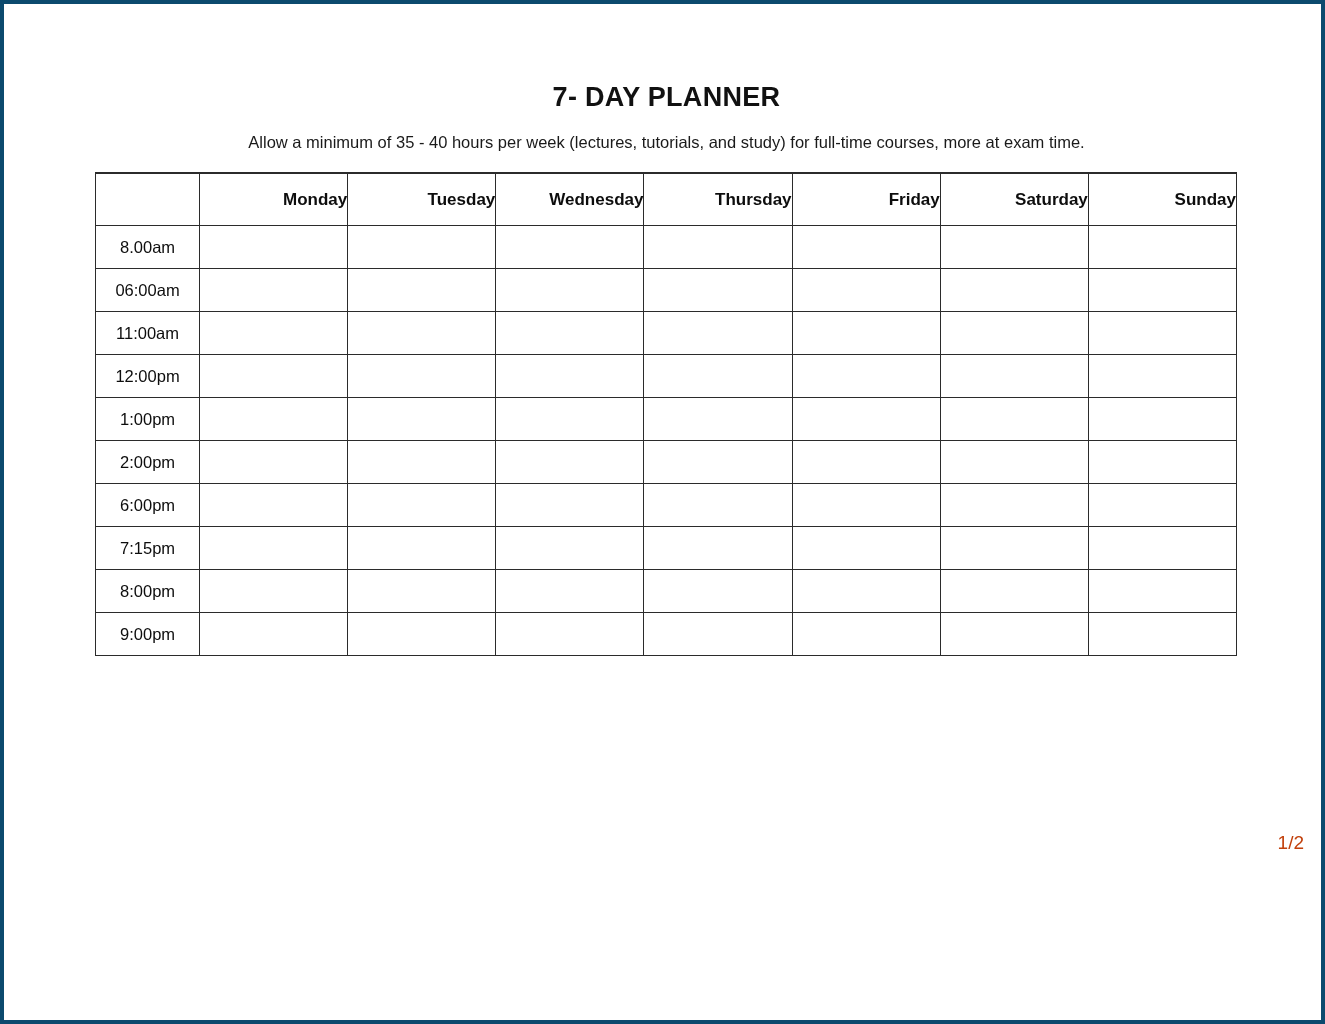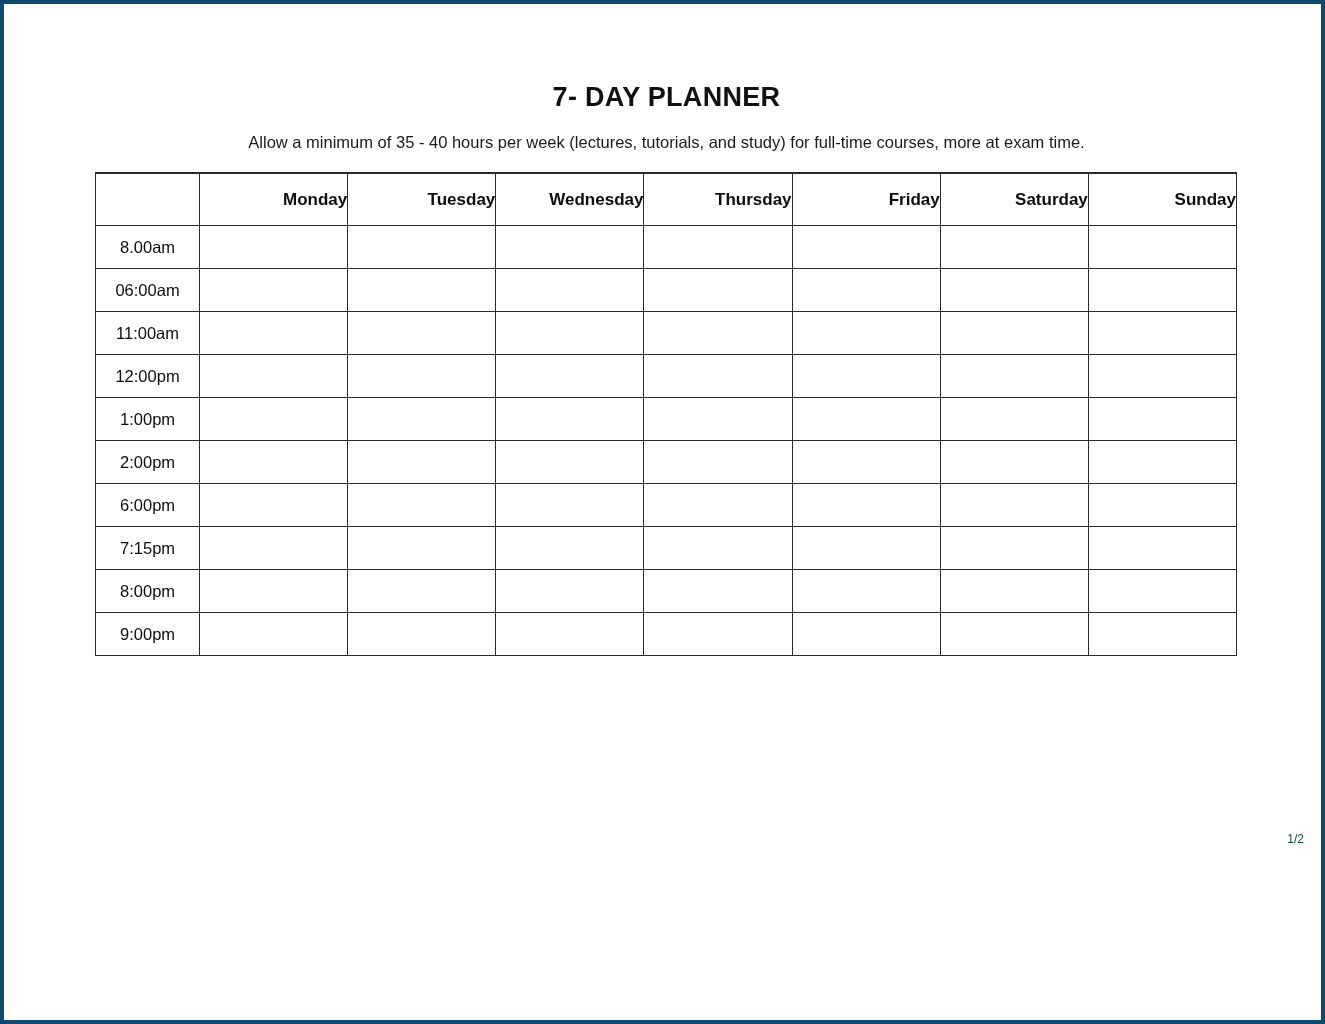--- a/index.html
+++ b/index.html
@@ -116,22 +116,22 @@
     background: #ffffff;
   }
 
   
   #page-number {
     position: absolute;
     left: 1160px;
     top: 818px;
     width: 130px;
     text-align: right;
-    font-size: 12px;
-    color: #14532d;
+    font-size: 19px;
+    color: #c2410c;
   }
 </style>
 </head>
 <body>
 
 <div id="page-frame">
   <div id="sheet">
 
     <div id="doc-title">7- DAY PLANNER</div>
 

